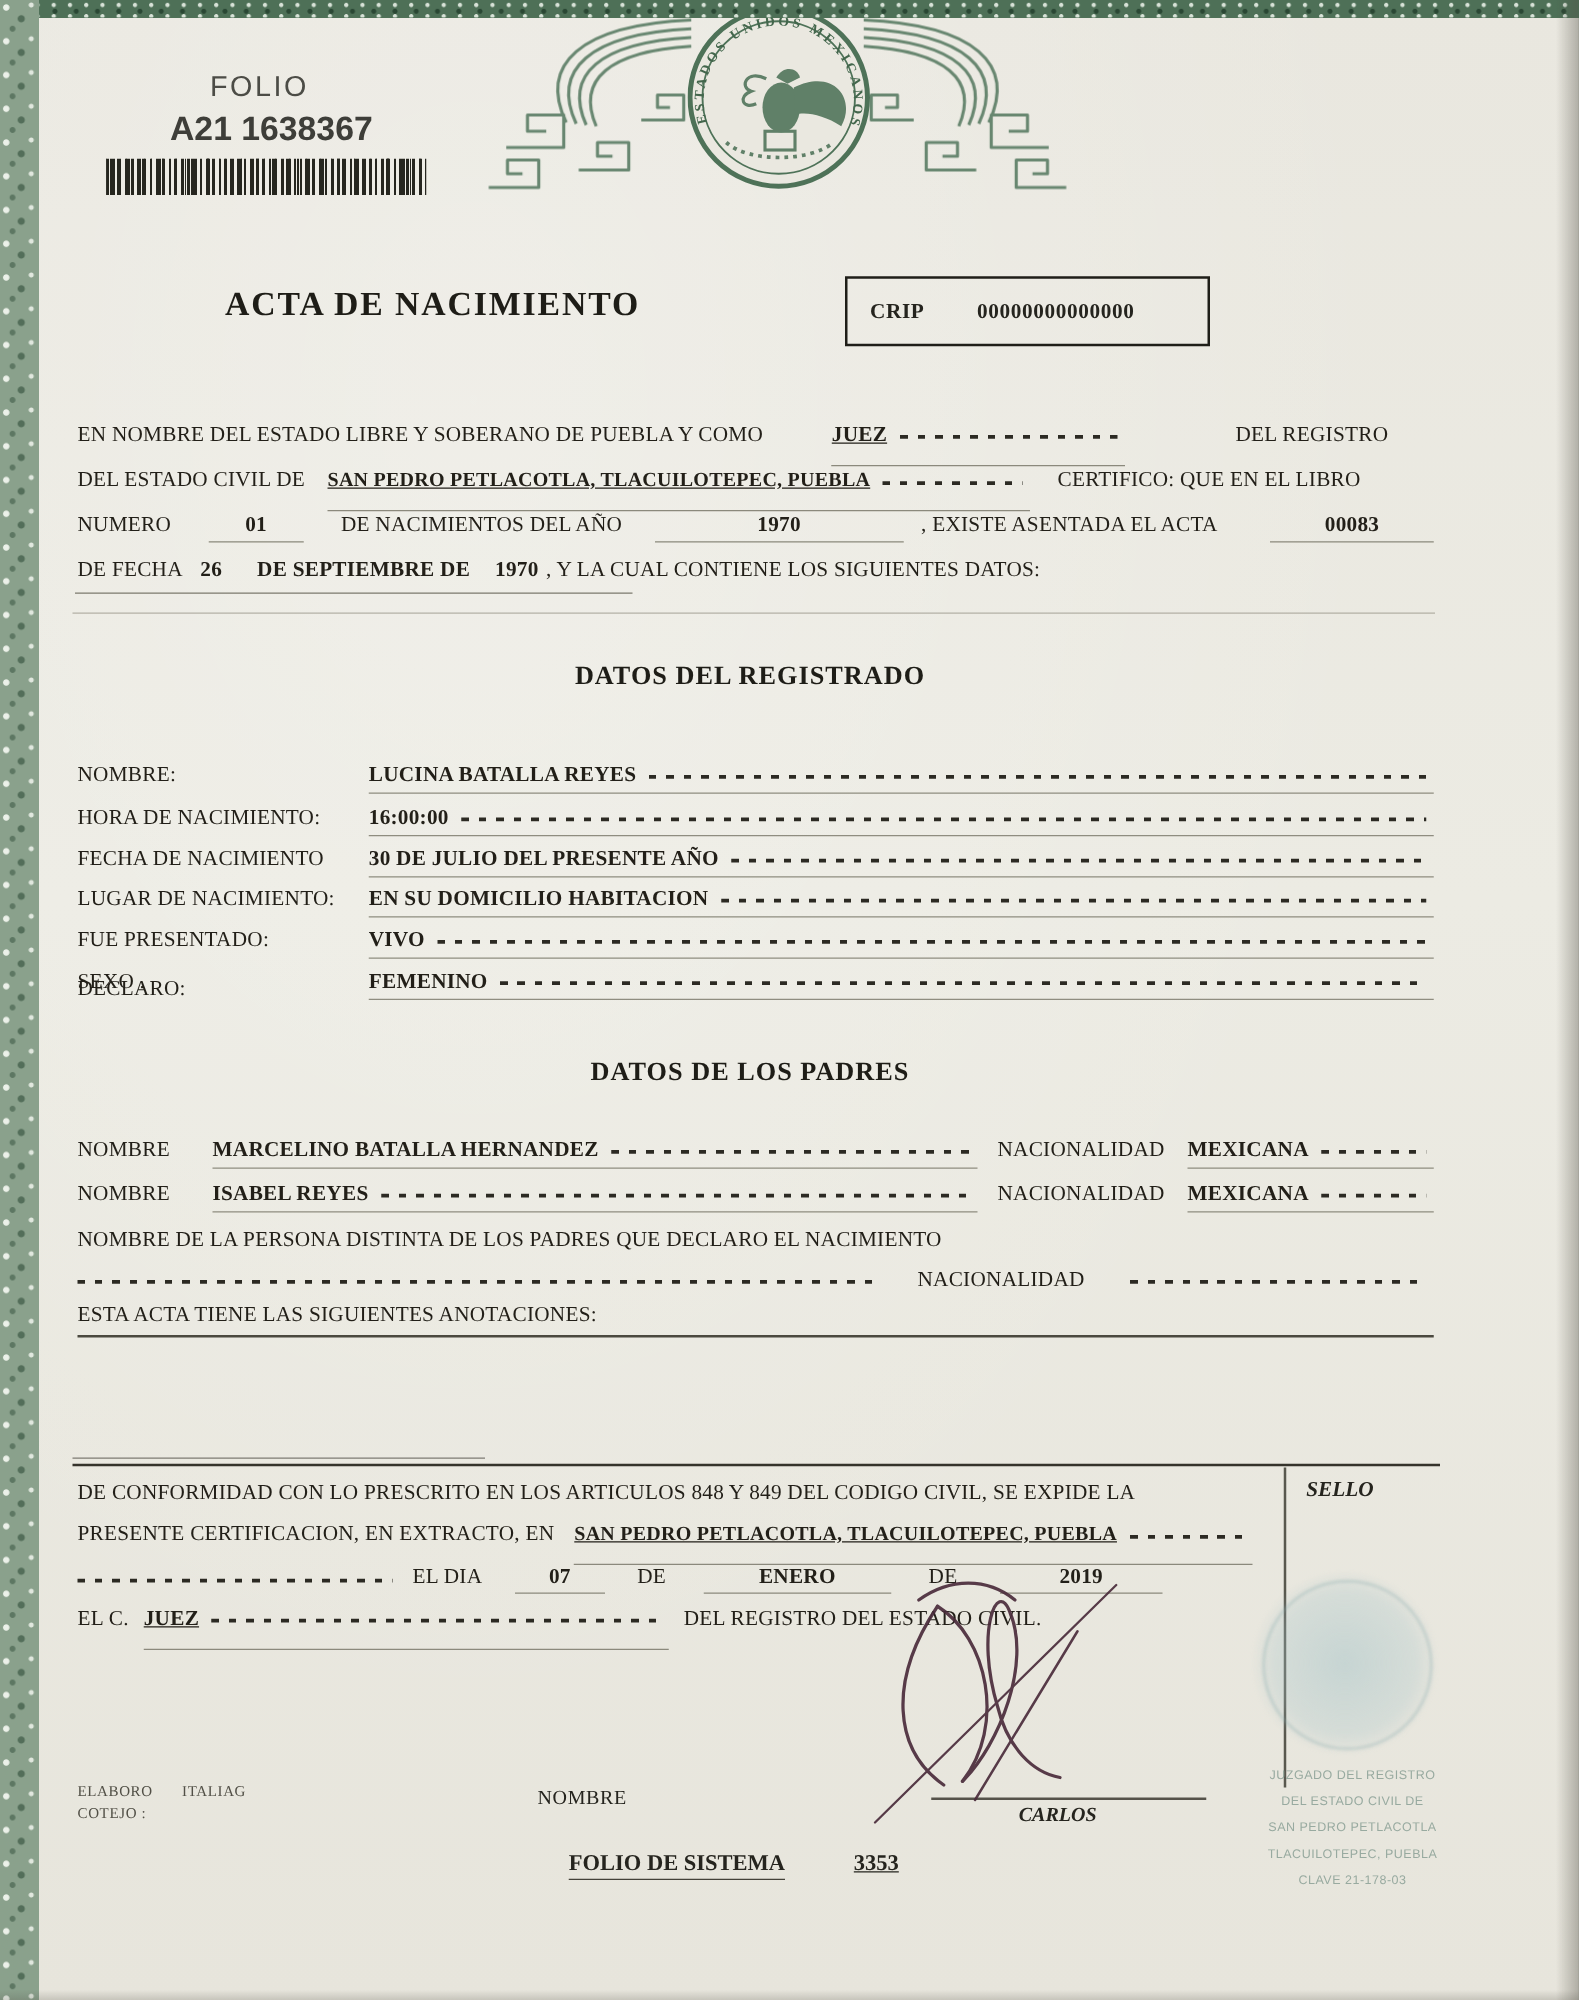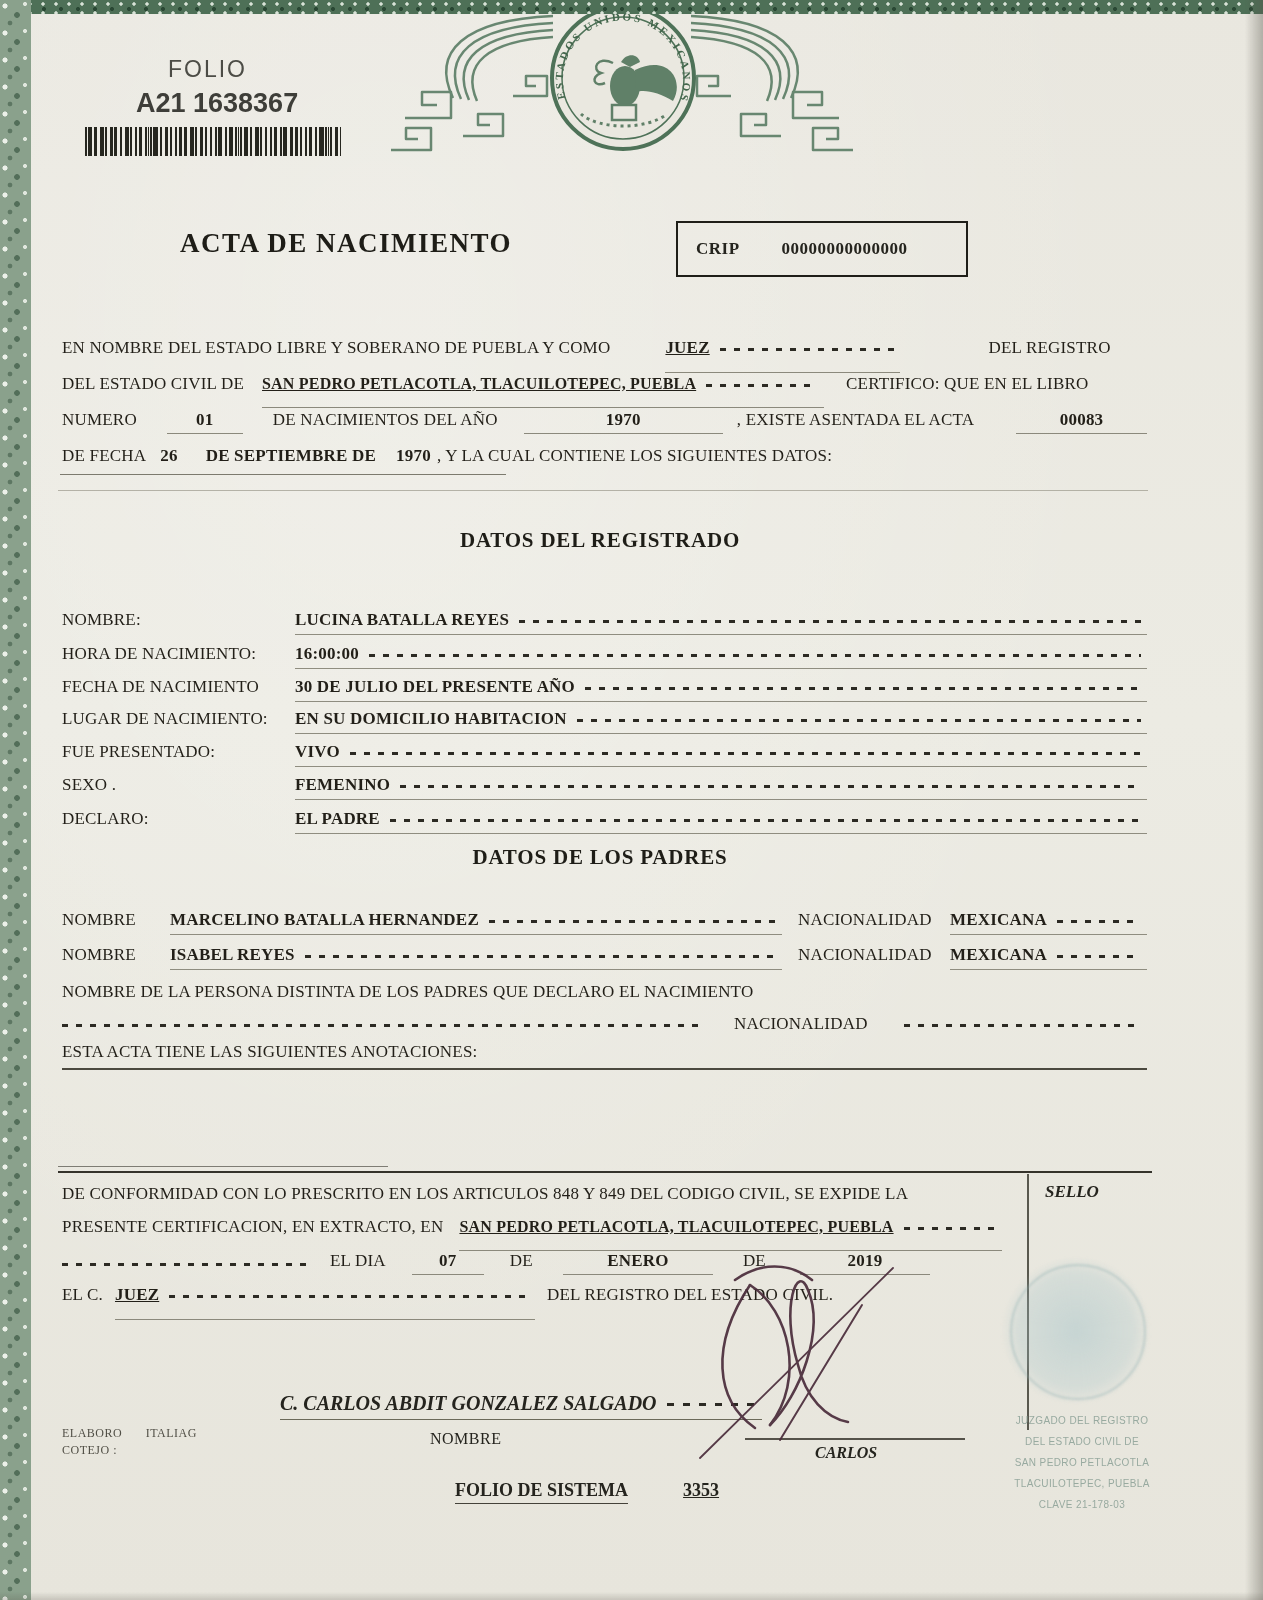--- a/index.html
+++ b/index.html
@@ -235,24 +235,20 @@
   </div>
   <div class="row" style="top:747px">
     <span class="field-label">SEXO .</span>
     <span class="vseg">
         <span class="b">FEMENINO</span>
         <span class="dashes"></span>
       </span>
   </div>
   <div class="row" style="top:781px">
     <span class="field-label">DECLARO:</span>
-    <span class="vseg">
-        <span class="b">EL PADRE</span>
-        <span class="dashes"></span>
-      </span>
   </div>
 
   <div class="sec-title" style="top:845px">DATOS DE LOS PADRES</div>
 
   <div class="row" style="top:882px">
     <span style="width:108px;flex:none">NOMBRE</span>
     <span class="vseg" style="flex:none;width:612px">
         <span class="b">MARCELINO BATALLA HERNANDEZ</span>
         <span class="dashes"></span>
       </span>
@@ -334,24 +330,20 @@
     <g stroke="#4a2c3b" stroke-width="2.6" fill="none" opacity=".92" stroke-linecap="round">
       <path d="M110 35 C 70 95 75 150 115 178"></path>
       <path d="M110 35 C 150 60 165 130 130 175"></path>
       <path d="M130 175 C 160 145 185 80 168 40 C 158 12 140 55 158 115 C 166 148 186 168 208 172"></path>
       <path d="M95 30 C 120 12 150 12 172 30"></path>
       <path d="M222 55 L 140 190" stroke-width="2"></path>
       <path d="M253 18 L 60 208" stroke-width="1.8"></path>
     </g>
   </svg>
 
-  <div class="official-name">
-    <span>C. CARLOS ABDIT GONZALEZ SALGADO</span>
-    <span class="dashes" style="background:repeating-linear-gradient(90deg,#2c2a23 0 7px,transparent 7px 16px)"></span>
-  </div>
   <div class="nombre-lab">NOMBRE</div>
   <div class="firma-line"></div>
   <div class="firma-lab">CARLOS</div>
 
   <div class="elaboro">
     <span>ELABORO</span>
     <span style="margin-left:20px">ITALIAG</span>
   </div>
   <div class="cotejo">COTEJO :</div>
 

